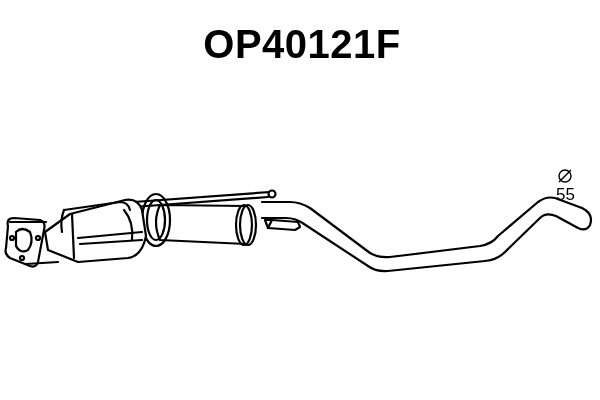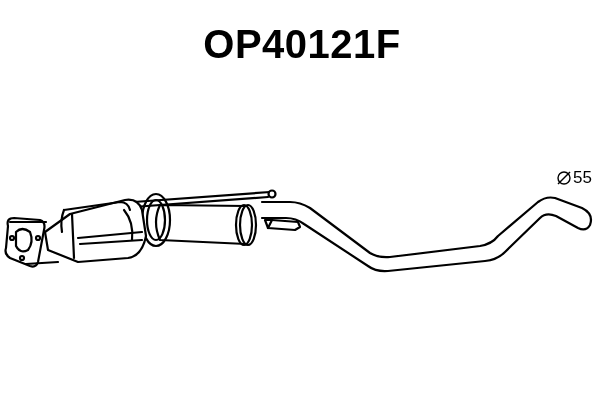--- a/index.html
+++ b/index.html
@@ -6,21 +6,21 @@
     body { width: 600px; height: 400px; position: relative; overflow: hidden; }
     .title {
       position: absolute; left: 0; width: 600px; top: 22px;
       text-align: center; font-family: "Liberation Sans", sans-serif;
       font-weight: bold; font-size: 40px; color: #000; letter-spacing: 0.5px;
       padding-left: 4px; box-sizing: border-box;
     }
     .dim {
       position: absolute; left: 556px; top: 168px;
       font-family: "Liberation Sans", sans-serif; font-size: 17px; color: #000;
-      display: flex; align-items: center; gap: 1px;
+      display: flex; align-items: center; gap: 1px; flex-direction: column;
     }
     .dim svg { display: block; }
     svg.drawing { position: absolute; left: 0; top: 0; }
     .st { fill: none; stroke: #000; stroke-width: 2.2; stroke-linecap: round; stroke-linejoin: round; }
     .wf { fill: #fff; stroke: #000; stroke-width: 2.2; stroke-linejoin: round; }
   </style>
 </head>
 <body>
 
 <div class="title">OP40121F</div>

